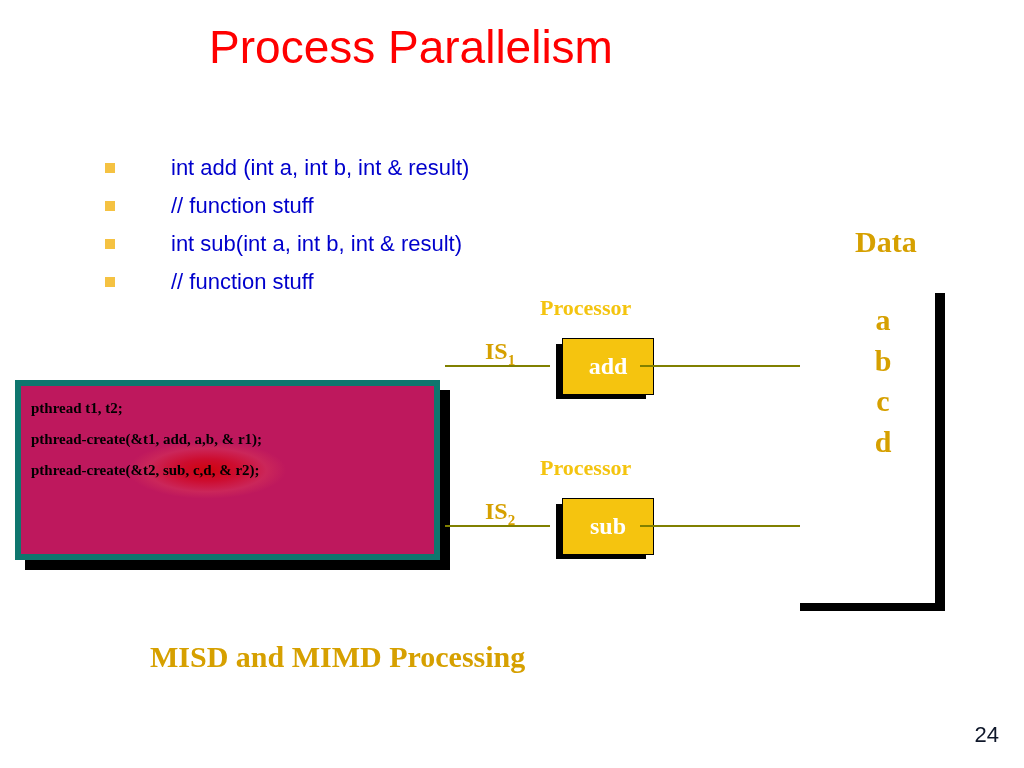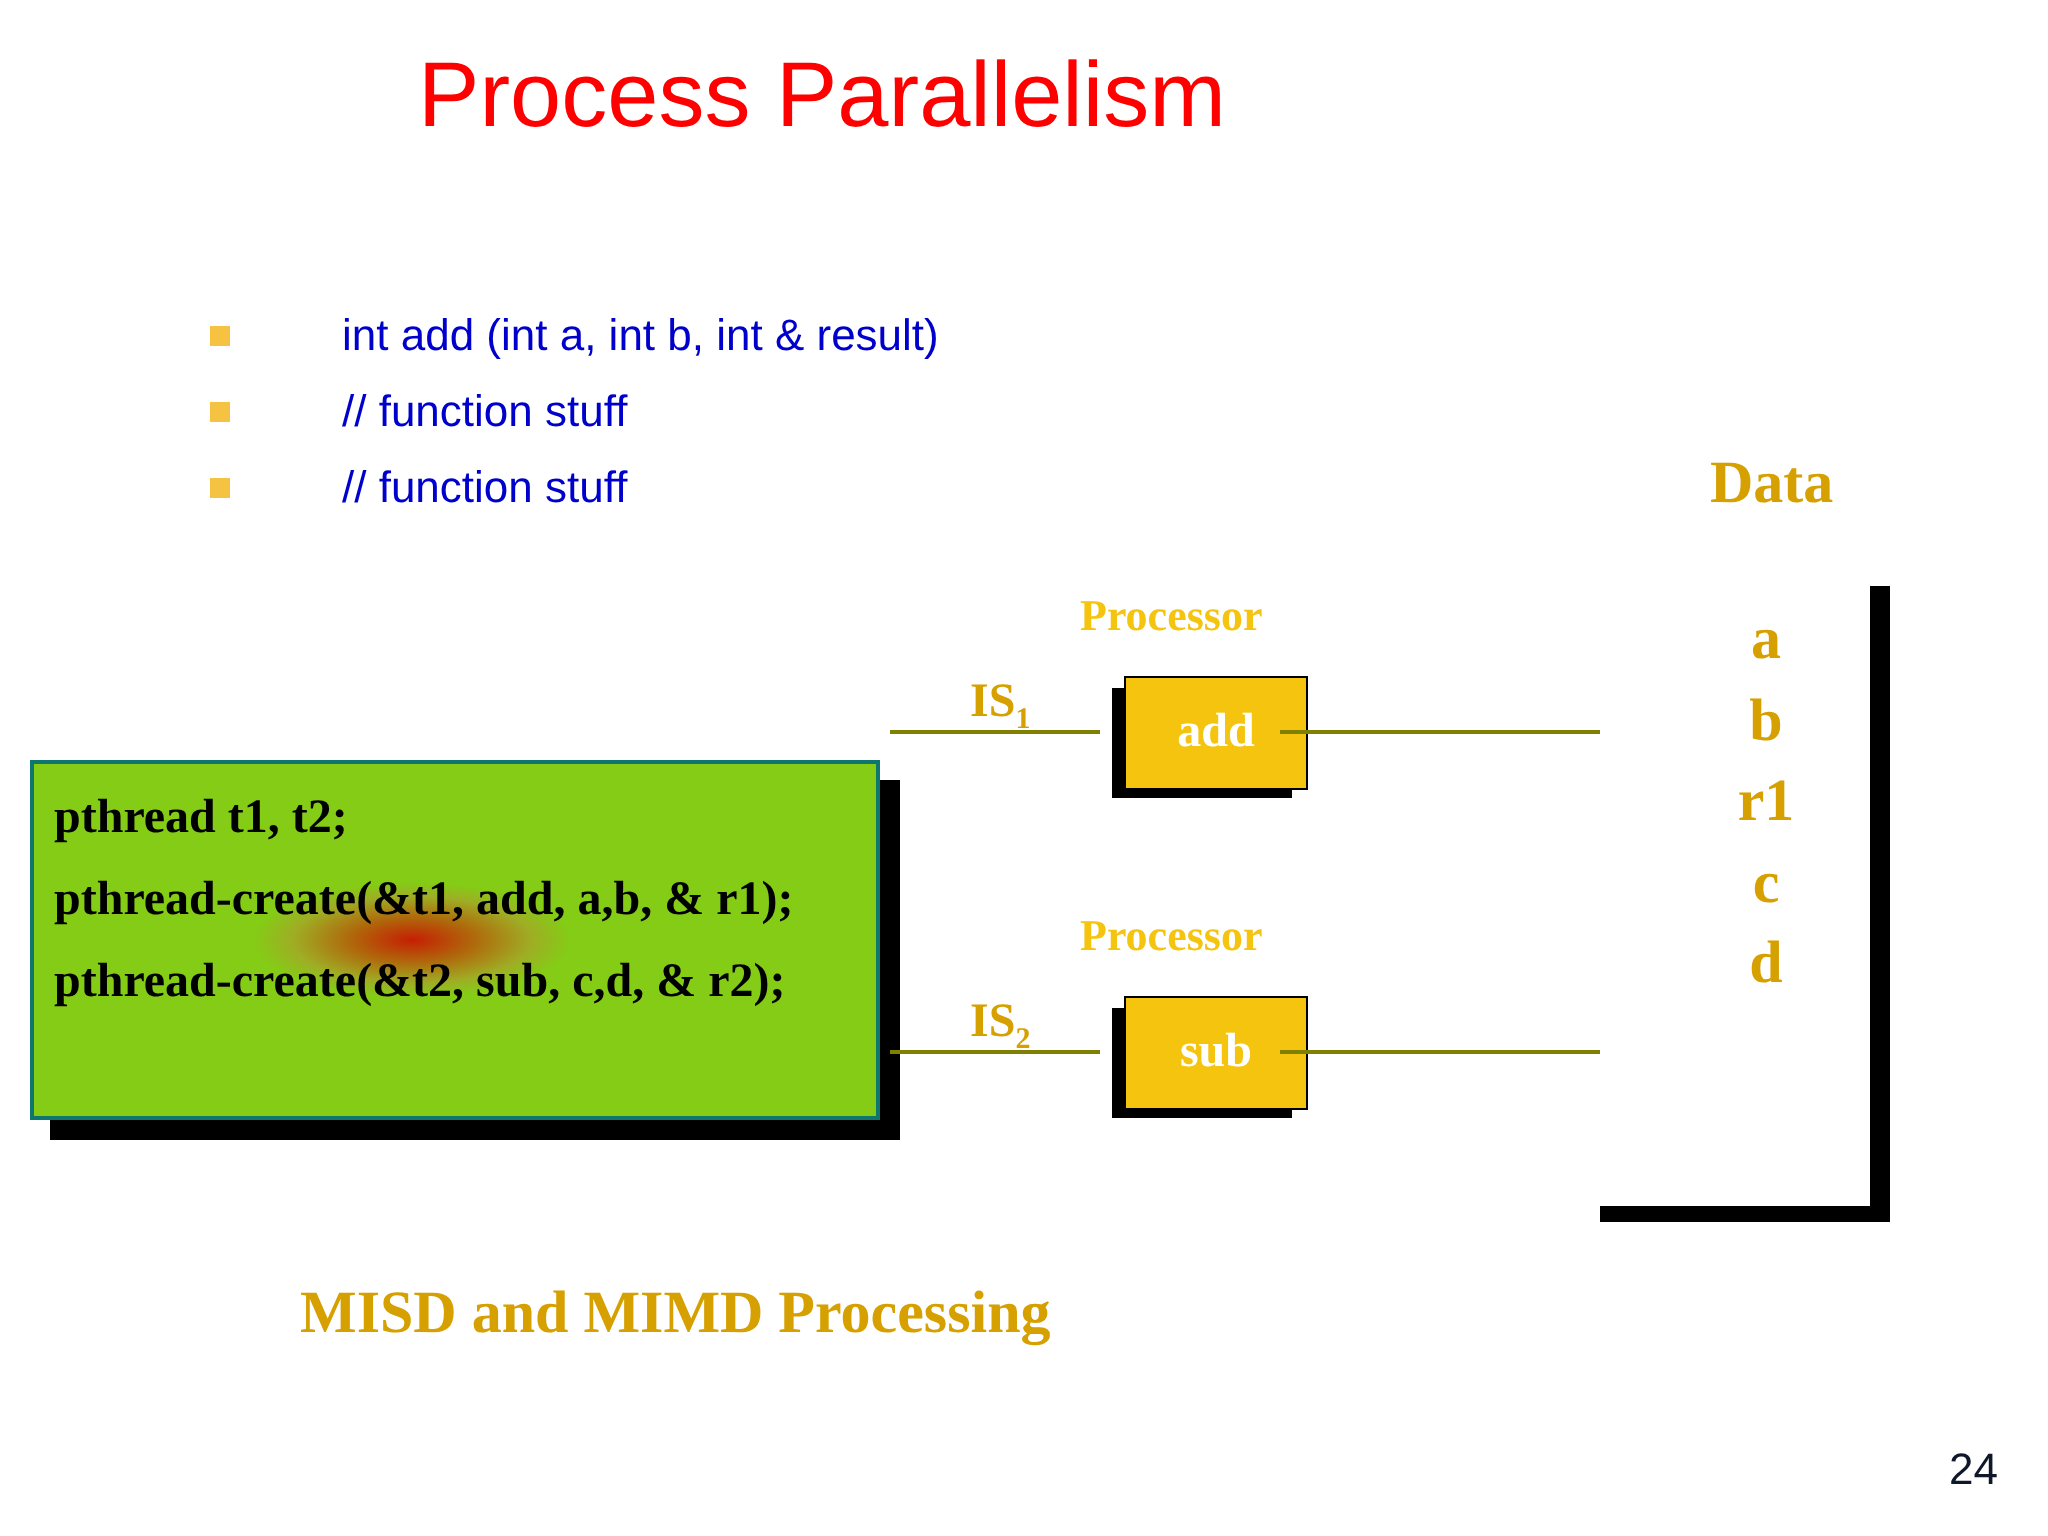--- a/index.html
+++ b/index.html
@@ -51,26 +51,26 @@
     width: 425px;
     height: 180px;
     background: #000000;
   }
   .codebox {
     position: absolute;
     top: 380px;
     left: 15px;
     width: 425px;
     height: 180px;
-    background: #84cc16;
-    border: 2px solid #0f766e;
+    background: #be185d;
+    border: 6px solid #0f766e;
     padding: 14px 10px;
     box-sizing: border-box;
     font-family: "Times New Roman", Times, serif;
-    font-size: 24px;
+    font-size: 15px;
     font-weight: bold;
     color: #000000;
     overflow: hidden;
   }
   .codebox::before {
     content: "";
     position: absolute;
     top: 50%;
     left: 45%;
     width: 220px;
@@ -198,20 +198,24 @@
   <div class="bullet-row">
     <div class="bullet-sq"></div>
     <div class="bullet-text">int add (int a, int b, int &amp; result)</div>
   </div>
   <div class="bullet-row">
     <div class="bullet-sq"></div>
     <div class="bullet-text">// function stuff</div>
   </div>
   <div class="bullet-row">
     <div class="bullet-sq"></div>
+    <div class="bullet-text">int sub(int a, int b, int &amp; result)</div>
+  </div>
+  <div class="bullet-row">
+    <div class="bullet-sq"></div>
     <div class="bullet-text">// function stuff</div>
   </div>
 </div>
 
 <div class="codebox-shadow"></div>
 <div class="codebox">
   <div class="codebox-line">pthread t1, t2;</div>
   <div class="codebox-line">pthread-create(&amp;t1, add, a,b, &amp; r1);</div>
   <div class="codebox-line">pthread-create(&amp;t2, sub, c,d, &amp; r2);</div>
 </div>
@@ -237,21 +241,20 @@
 <div class="proc-box-shadow" style="top:504px; left:556px;"></div>
 <div class="proc-box" style="top:498px; left:550px;">
   <span>sub</span>
 </div>
 <div class="hline" style="top:525px; left:640px; width:160px;"></div>
 
 <div class="data-title">Data</div>
 <div class="data-col">
   <div>a</div>
   <div>b</div>
-  <div>r1</div>
   <div>c</div>
   <div>d</div>
 </div>
 <div class="bracket-v"></div>
 <div class="bracket-h"></div>
 
 <div class="bottom-caption">MISD and MIMD Processing</div>
 
 <div class="page-num">24</div>
 

